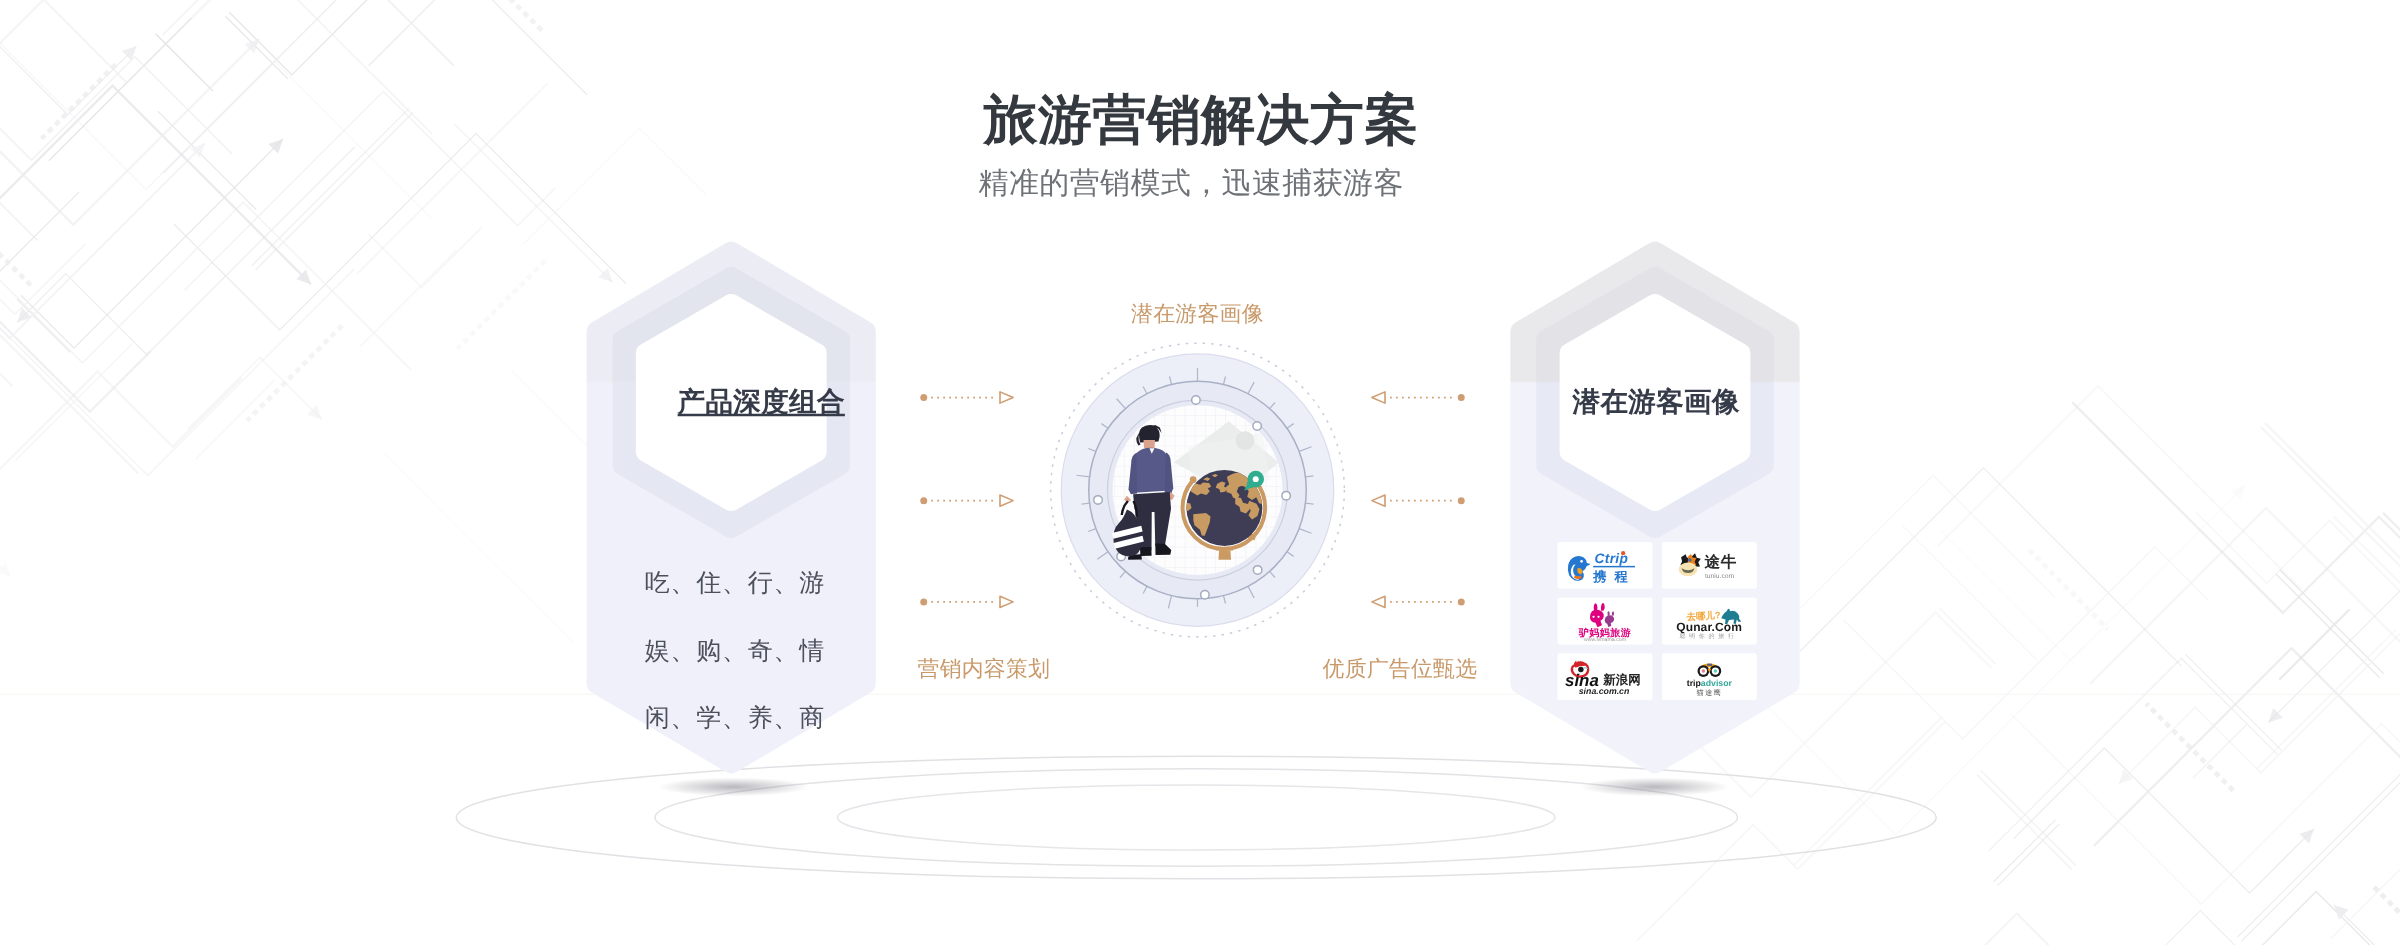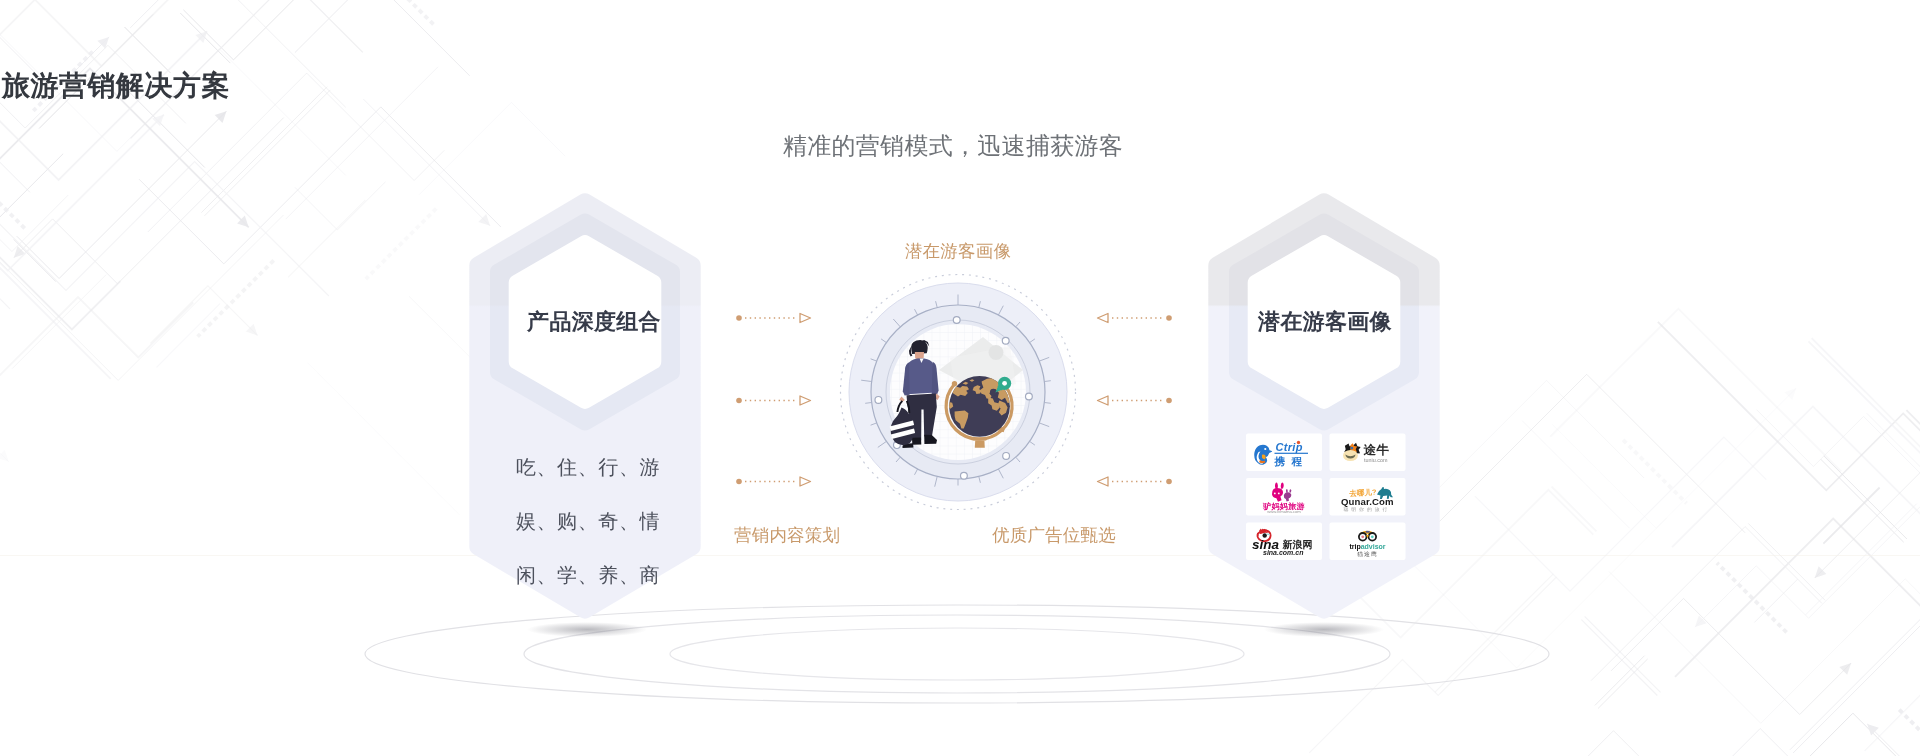--- a/index.html
+++ b/index.html
@@ -1,18 +1,18 @@
 <!DOCTYPE html>
 <html><head><meta charset="utf-8">
 <style>
 html,body{margin:0;padding:0;}
 body{width:1920px;height:756px;position:relative;overflow:hidden;background:#fff;
  font-family:"Liberation Sans",sans-serif;}
 .abs{position:absolute;}
-.t-title{left:2px;right:0;top:67px;text-align:left;font-size:28px;font-weight:bold;color:#34383f;letter-spacing:0.5px;}
+.t-title{left:2px;right:0;top:67px;text-align:center;font-size:43px;font-weight:bold;color:#34383f;letter-spacing:0.5px;}
 .t-sub{left:0;right:14px;top:130px;text-align:center;font-size:24px;color:#6e7277;letter-spacing:0.3px;}
 .hex-title{width:240px;text-align:center;top:307px;font-size:22px;font-weight:bold;color:#363b49;letter-spacing:0.3px;}
 .hex-list{width:300px;text-align:center;top:440px;font-size:20px;color:#4c505c;letter-spacing:0.6px;line-height:54px;}
 .lab{font-size:17.5px;color:#c8996a;letter-spacing:0.2px;}
 </style></head>
 <body>
 <svg class="abs" style="left:0;top:0" width="1920" height="756" viewBox="0 0 1920 756">
 <defs>
  <linearGradient id="hgl" x1="0" y1="192" x2="0" y2="620" gradientUnits="userSpaceOnUse">
    <stop offset="0" stop-color="#ecedf4"></stop>
@@ -533,17 +533,17 @@
  <path d="M8.1,4.7 l1.4,2.8 1.4,-2.8 q-1.4,-0.9 -2.8,0 z" fill="#f0a512"></path>
 </g>
 <g font-family="Liberation Sans,sans-serif" text-anchor="middle">
  <text x="38" y="26" font-size="7" font-weight="bold"><tspan fill="#111">trip</tspan><tspan fill="#35a89a">advisor</tspan></text>
  <text x="38" y="33.5" font-size="5.8" fill="#555" letter-spacing="1">猫途鹰</text>
 </g>
     </g>
 </svg>
 <div class="abs t-title">旅游营销解决方案</div>
 <div class="abs t-sub">精准的营销模式，迅速捕获游客</div>
-<div class="abs hex-title" style="left:474px;">产品深度组合</div>
+<div class="abs hex-title" style="left:489px;text-decoration:underline;">产品深度组合</div>
 <div class="abs hex-title" style="left:1205px;">潜在游客画像</div>
 <div class="abs hex-list" style="left:438px;">吃、住、行、游<br>娱、购、奇、情<br>闲、学、养、商</div>
 <div class="abs lab" style="left:0;right:0;text-align:center;top:239px;font-family:Liberation Mono, monospace;"><span style="margin-left:-4px">潜在游客画像</span></div>
 <div class="abs lab" style="left:734px;top:523px;">营销内容策划</div>
-<div class="abs lab" style="left:992px;top:523px;text-align:right;">优质广告位甄选</div>
+<div class="abs lab" style="left:1058px;top:523px;text-align:right;">优质广告位甄选</div>
 </body></html>

